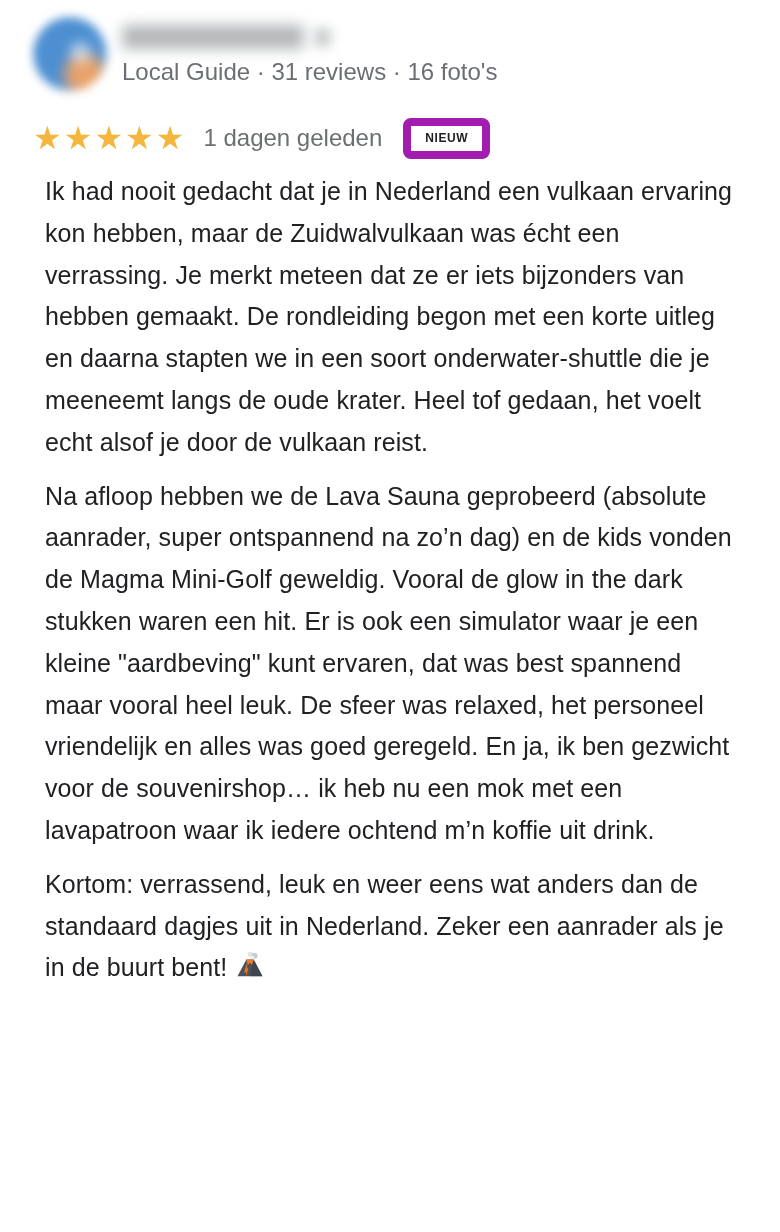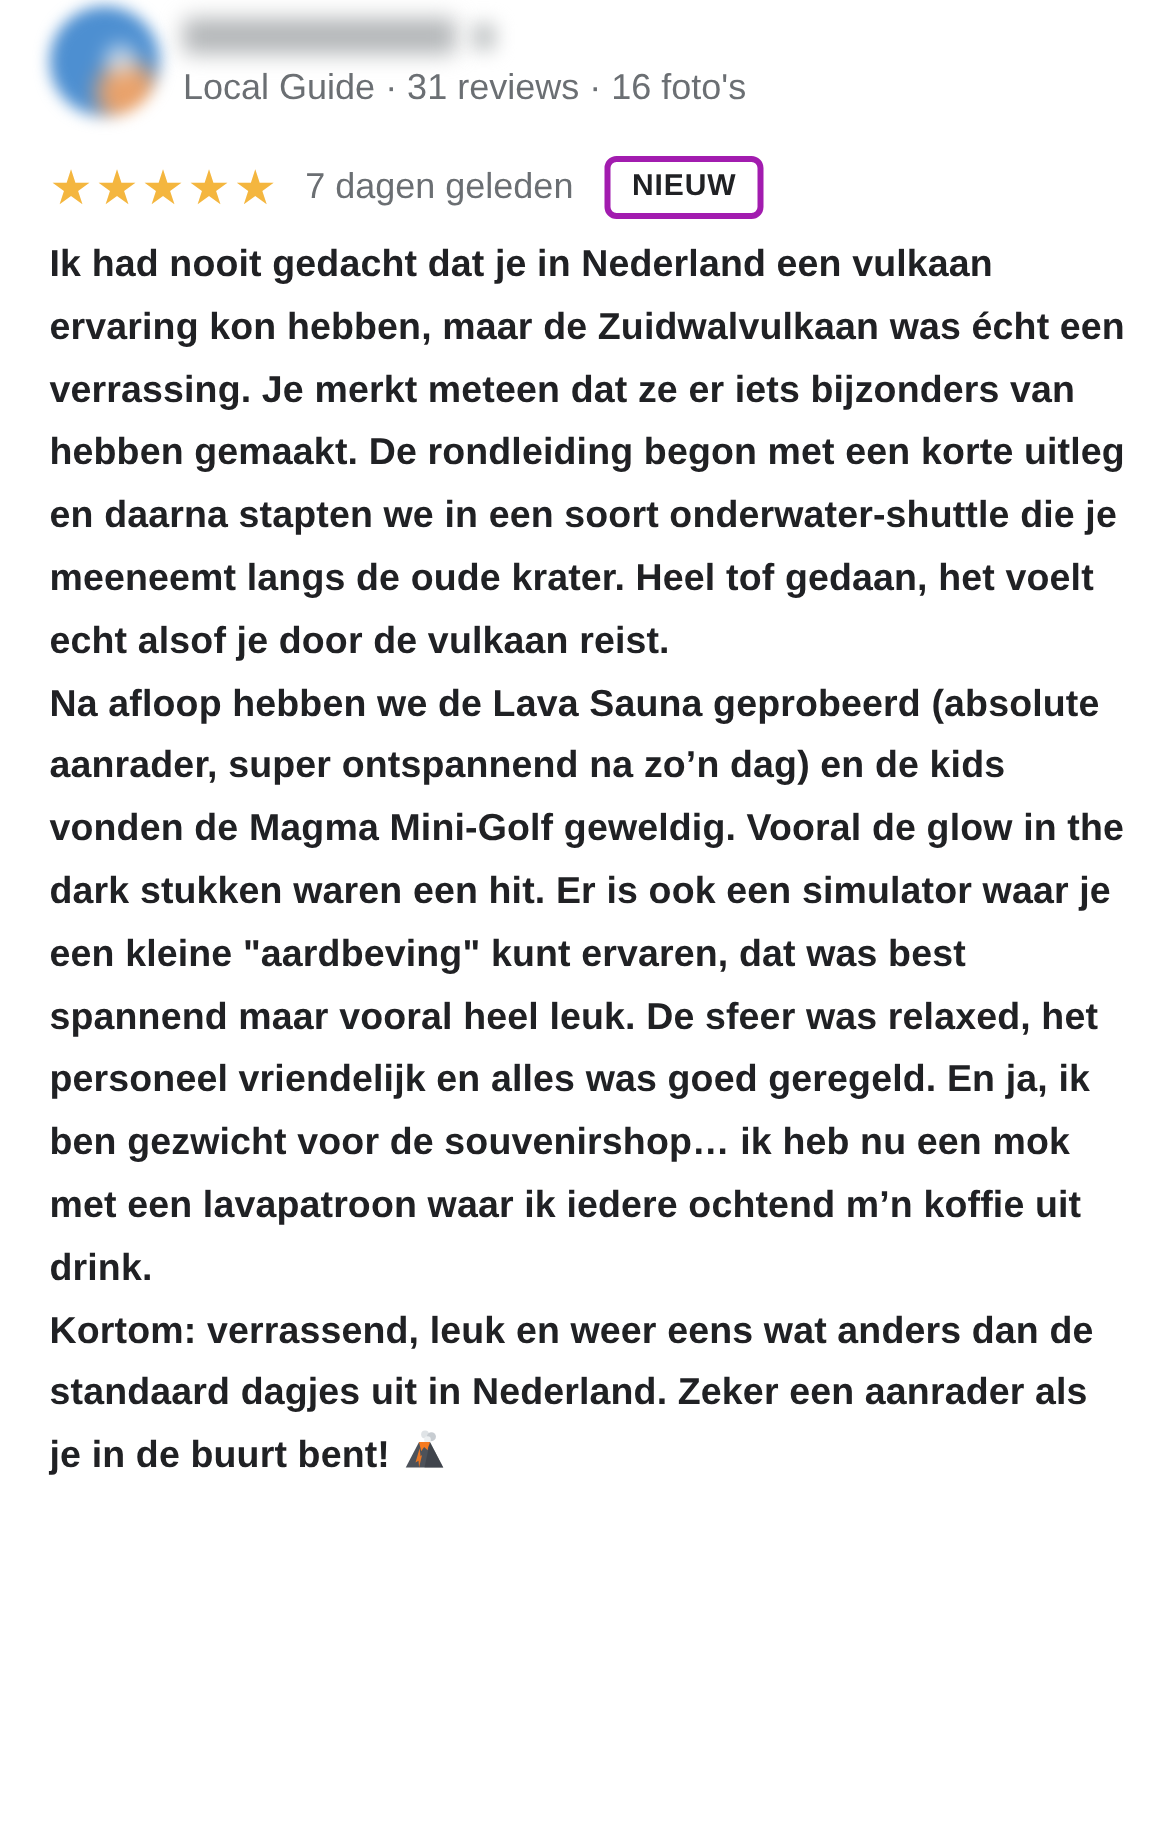--- a/index.html
+++ b/index.html
@@ -11,21 +11,21 @@
     background: #ffffff;
     overflow: hidden;
     font-family: "Liberation Sans", sans-serif;
     color: #202124;
   }
 
   
   .header {
     display: flex;
     align-items: flex-start;
-    padding: 4px 32px 0 33px;
+    padding: 17px 32px 0 33px;
   }
   .avatar-wrap {
     width: 74px;
     height: 74px;
     margin-right: 15px;
     flex: 0 0 auto;
   }
   .avatar {
     width: 74px;
     height: 74px;
@@ -76,41 +76,41 @@
     white-space: nowrap;
   }
   .review-date {
     font-size: 24px;
     color: #6b6f73;
     margin-left: 17px;
     white-space: nowrap;
   }
   .new-badge {
     margin-left: 21px;
-    border: 4px solid #a21caf;
+    border: 8px solid #a21caf;
     border-radius: 8px;
     padding: 5px 14px 6px;
-    font-size: 20px;
+    font-size: 12px;
     font-weight: 700;
     letter-spacing: 0.6px;
     color: #202124;
     background: #fff;
     white-space: nowrap;
   }
 
   
   .review-body {
     padding: 0 30px 0 33px;
     margin-top: 10px;
     font-size: 25px;
     line-height: 41.8px;
     letter-spacing: 0.1px;
     color: #202124;
   }
-  .review-body p { margin: 0; font-weight: bold; }
+  .review-body p { margin: 12px; }
   .para-gap { margin-top: 41.8px !important; }
 
   .volcano-icon {
     display: inline-block;
     vertical-align: -4px;
     margin-left: 8px;
   }
 </style>
 </head>
 <body>
@@ -125,21 +125,21 @@
       <div class="name-redacted">
         <span class="blur-main"></span>
         <span class="blur-tail"></span>
       </div>
       <div class="reviewer-meta">Local Guide · 31 reviews · 16 foto's</div>
     </div>
   </div>
 
   <div class="rating-row">
     <span class="stars">★★★★★</span>
-    <span class="review-date">7 dagen geleden</span>
+    <span class="review-date">1 dagen geleden</span>
     <span class="new-badge">NIEUW</span>
   </div>
 
   <div class="review-body">
     <p>Ik had nooit gedacht dat je in Nederland een vulkaan ervaring kon hebben, maar de Zuidwalvulkaan was écht een verrassing. Je merkt meteen dat ze er iets bijzonders van hebben gemaakt. De rondleiding begon met een korte uitleg en daarna stapten we in een soort onderwater-shuttle die je meeneemt langs de oude krater. Heel tof gedaan, het voelt echt alsof je door de vulkaan reist.</p>
     <p>Na afloop hebben we de Lava Sauna geprobeerd (absolute aanrader, super ontspannend na zo’n dag) en de kids vonden de Magma Mini-Golf geweldig. Vooral de glow in the dark stukken waren een hit. Er is ook een simulator waar je een kleine "aardbeving" kunt ervaren, dat was best spannend maar vooral heel leuk. De sfeer was relaxed, het personeel vriendelijk en alles was goed geregeld. En ja, ik ben gezwicht voor de souvenirshop… ik heb nu een mok met een lavapatroon waar ik iedere ochtend m’n koffie uit drink.</p>
     <p><span>Kortom: verrassend, leuk en weer eens wat anders dan de standaard dagjes uit in Nederland. Zeker een aanrader als je in de buurt bent!</span><span class="volcano-icon"><svg width="30" height="30" viewBox="0 0 24 24" aria-hidden="true">
            <circle cx="12.3" cy="3.4" r="2.1" fill="#dfe3e6"></circle>
            <circle cx="15.7" cy="4.6" r="2.4" fill="#c7ccd1"></circle>
            <circle cx="13.6" cy="6.2" r="1.8" fill="#eceff1"></circle>

